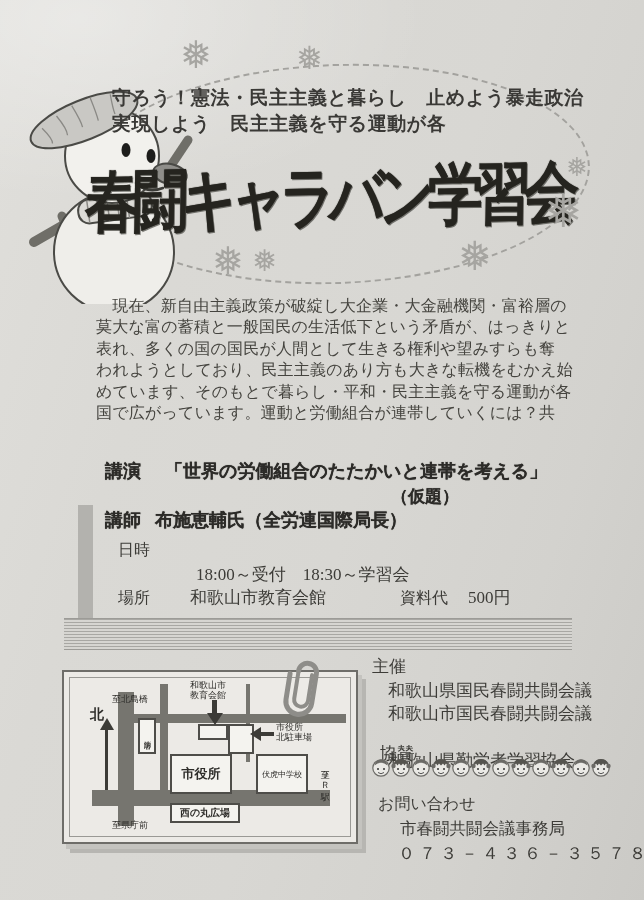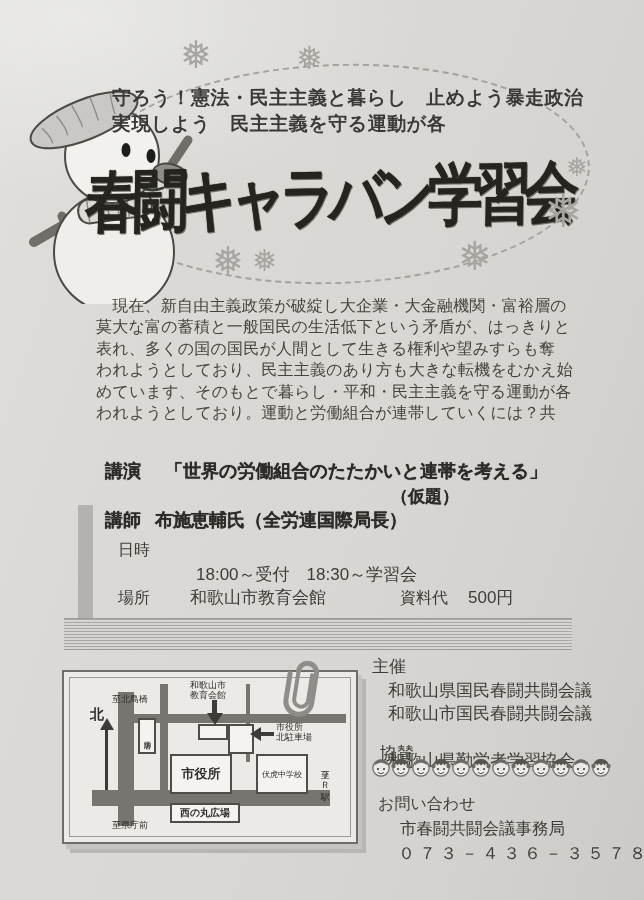--- a/index.html
+++ b/index.html
@@ -40,21 +40,21 @@
     font-size:16px;color:#45443f;}
   .intro div{white-space:nowrap;line-height:21.4px;letter-spacing:.2px;}
   
   .gothic{font-weight:900;color:#2c2b28;text-shadow:0 0 .7px #2c2b28;white-space:nowrap;z-index:5;padding-left:9px;}
   .lec-row1{left:96px;top:459px;font-size:18px;}
   .lec-row1 .gap{display:inline-block;width:24px;}
   .lec-sub{left:382px;top:485px;font-size:17px;}
   .lec-row2{left:96px;top:508px;font-size:18px;}
   .lec-row2 .gap{display:inline-block;width:14px;}
   
-  .serif{font-family:Liberation Sans, sans-serif;color:#3d3c38;white-space:nowrap;z-index:5;}
+  .serif{font-family:Liberation Serif, serif;color:#3d3c38;white-space:nowrap;z-index:5;}
   .dt-label{left:118px;top:540px;font-size:16px;}
   .dt-date{left:162px;top:535px;font-size:19px;letter-spacing:2px;}
   .dt-time{left:196px;top:563px;font-size:17px;}
   .pl-label{left:118px;top:588px;font-size:16px;}
   .pl-value{left:190px;top:586px;font-size:17px;}
   .fee-label{left:400px;top:588px;font-size:16px;}
   .fee-value{left:468px;top:586px;font-size:17px;}
   
   .strip-v{left:78px;top:505px;width:15px;height:145px;background:#b3b2ae;z-index:3;}
   .band{left:64px;top:618px;width:508px;height:30px;z-index:3;
@@ -129,21 +129,21 @@
   <div class="abs slogan slogan1">守ろう！憲法・民主主義と暮らし　止めよう暴走政治</div>
   <div class="abs slogan slogan2">実現しよう　民主主義を守る運動が各</div>
   <div class="abs big-title">春闘キャラバン学習会</div>
 
   <div class="abs intro">
     <div>　現在、新自由主義政策が破綻し大企業・大金融機関・富裕層の</div>
     <div>莫大な富の蓄積と一般国民の生活低下という矛盾が、はっきりと</div>
     <div>表れ、多くの国の国民が人間として生きる権利や望みすらも奪</div>
     <div>われようとしており、民主主義のあり方も大きな転機をむかえ始</div>
     <div>めています、そのもとで暮らし・平和・民主主義を守る運動が各</div>
-    <div>われようとしており。運動と労働組合が連帯していくには？共</div>
+    <div>国で広がっています。運動と労働組合が連帯していくには？共</div>
   </div>
 
   <div class="abs gothic lec-row1">
     <span>講演</span><span class="gap"></span><span>「世界の労働組合のたたかいと連帯を考える」</span>
   </div>
   <div class="abs gothic lec-sub">（仮題）</div>
   <div class="abs gothic lec-row2">
     <span>講師</span><span class="gap"></span><span>布施恵輔氏（全労連国際局長）</span>
   </div>
 

